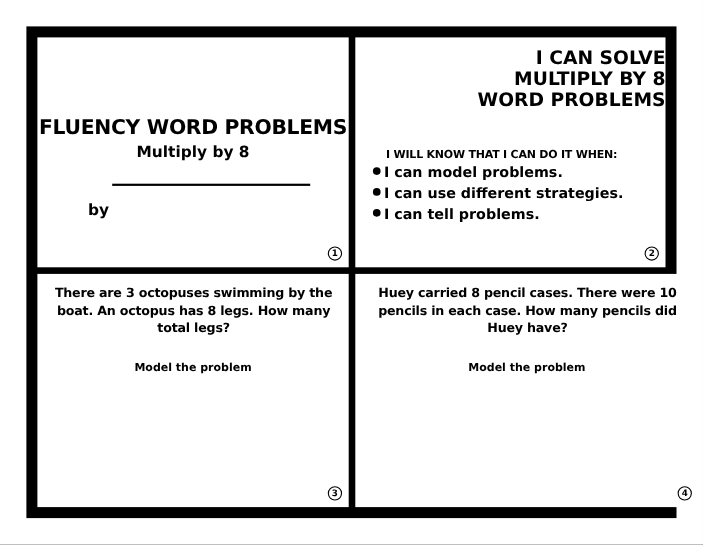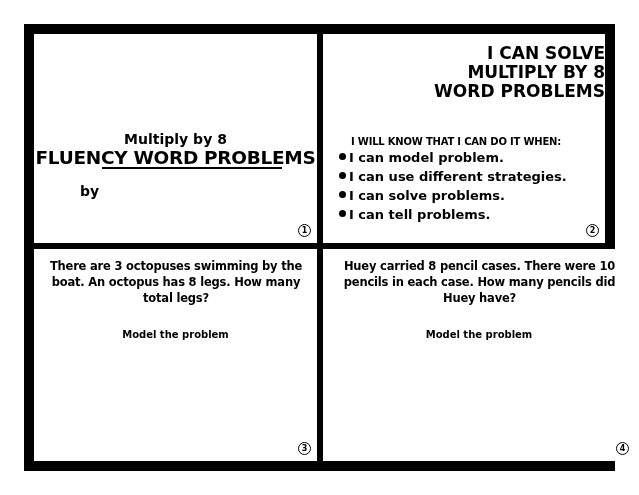--- a/index.html
+++ b/index.html
@@ -9,21 +9,21 @@
            background: #000; box-sizing: border-box; }
   .card { position: absolute; background: #fff; box-sizing: border-box; }
   #c1 { left: 10px; top: 10px; width: 283px; height: 209px; }
   #c2 { left: 299px; top: 10px; width: 282px; height: 209px; }
   #c3 { left: 10px; top: 225px; width: 283px; height: 212px; }
   #c4 { left: 299px; top: 225px; width: 312px; height: 212px; }
   .num { position: absolute; right: 6px; bottom: 6px; width: 11px; height: 11px;
          border: 1.5px solid #000; border-radius: 50%; font-size: 8px; font-weight: bold;
          line-height: 11px; text-align: center; box-sizing: content-box; }
   .c1-title { position: absolute; left: 0; right: 0; top: 72px; text-align: center;
-              font-weight: bold; font-size: 18.5px; letter-spacing: -0.3px; margin-top: 41px; }
+              font-weight: bold; font-size: 18.5px; letter-spacing: -0.3px; }
   .c1-sub { position: absolute; left: 0; right: 0; top: 97px; text-align: center;
             font-weight: bold; font-size: 14px; }
   .c1-by { position: absolute; left: 46px; top: 118px; font-weight: bold; font-size: 14px; margin-top: 31px; }
   .c1-line { position: absolute; left: 68px; top: 133px; width: 180px; border-bottom: 2px solid #000; }
   .c2-title { position: absolute; left: 0; right: 0; top: 10px; text-align: right;
               font-weight: bold; font-size: 17px; line-height: 19px; }
   .c2-know { position: absolute; left: 28px; top: 102px; font-weight: bold; font-size: 10px;
              letter-spacing: -0.2px; }
   .c2-list { position: absolute; left: 16px; top: 114px; margin: 0; padding: 0; list-style: none; }
   .c2-list li { font-weight: bold; font-size: 13px; line-height: 19px; white-space: nowrap; }
@@ -48,23 +48,22 @@
   </div>
 
   <div class="card" id="c2">
     <div class="c2-title">
       <div>I CAN SOLVE</div>
       <div>MULTIPLY BY 8</div>
       <div>WORD PROBLEMS</div>
     </div>
     <div class="c2-know">I WILL KNOW THAT I CAN DO IT WHEN:</div>
     <ul class="c2-list">
-      <li><span class="dot"></span><span>I can model problem.</span></li>
+      <li><span class="dot"></span><span>I can model problems.</span></li>
       <li><span class="dot"></span><span>I can use different strategies.</span></li>
-      <li><span class="dot"></span><span>I can solve problems.</span></li>
       <li><span class="dot"></span><span>I can tell problems.</span></li>
     </ul>
     <div class="num">2</div>
   </div>
 
   <div class="card" id="c3">
     <div class="prob">There are 3 octopuses swimming by the boat. An octopus has 8 legs. How many total legs?</div>
     <div class="model">Model the problem</div>
     <div class="num">3</div>
   </div>

